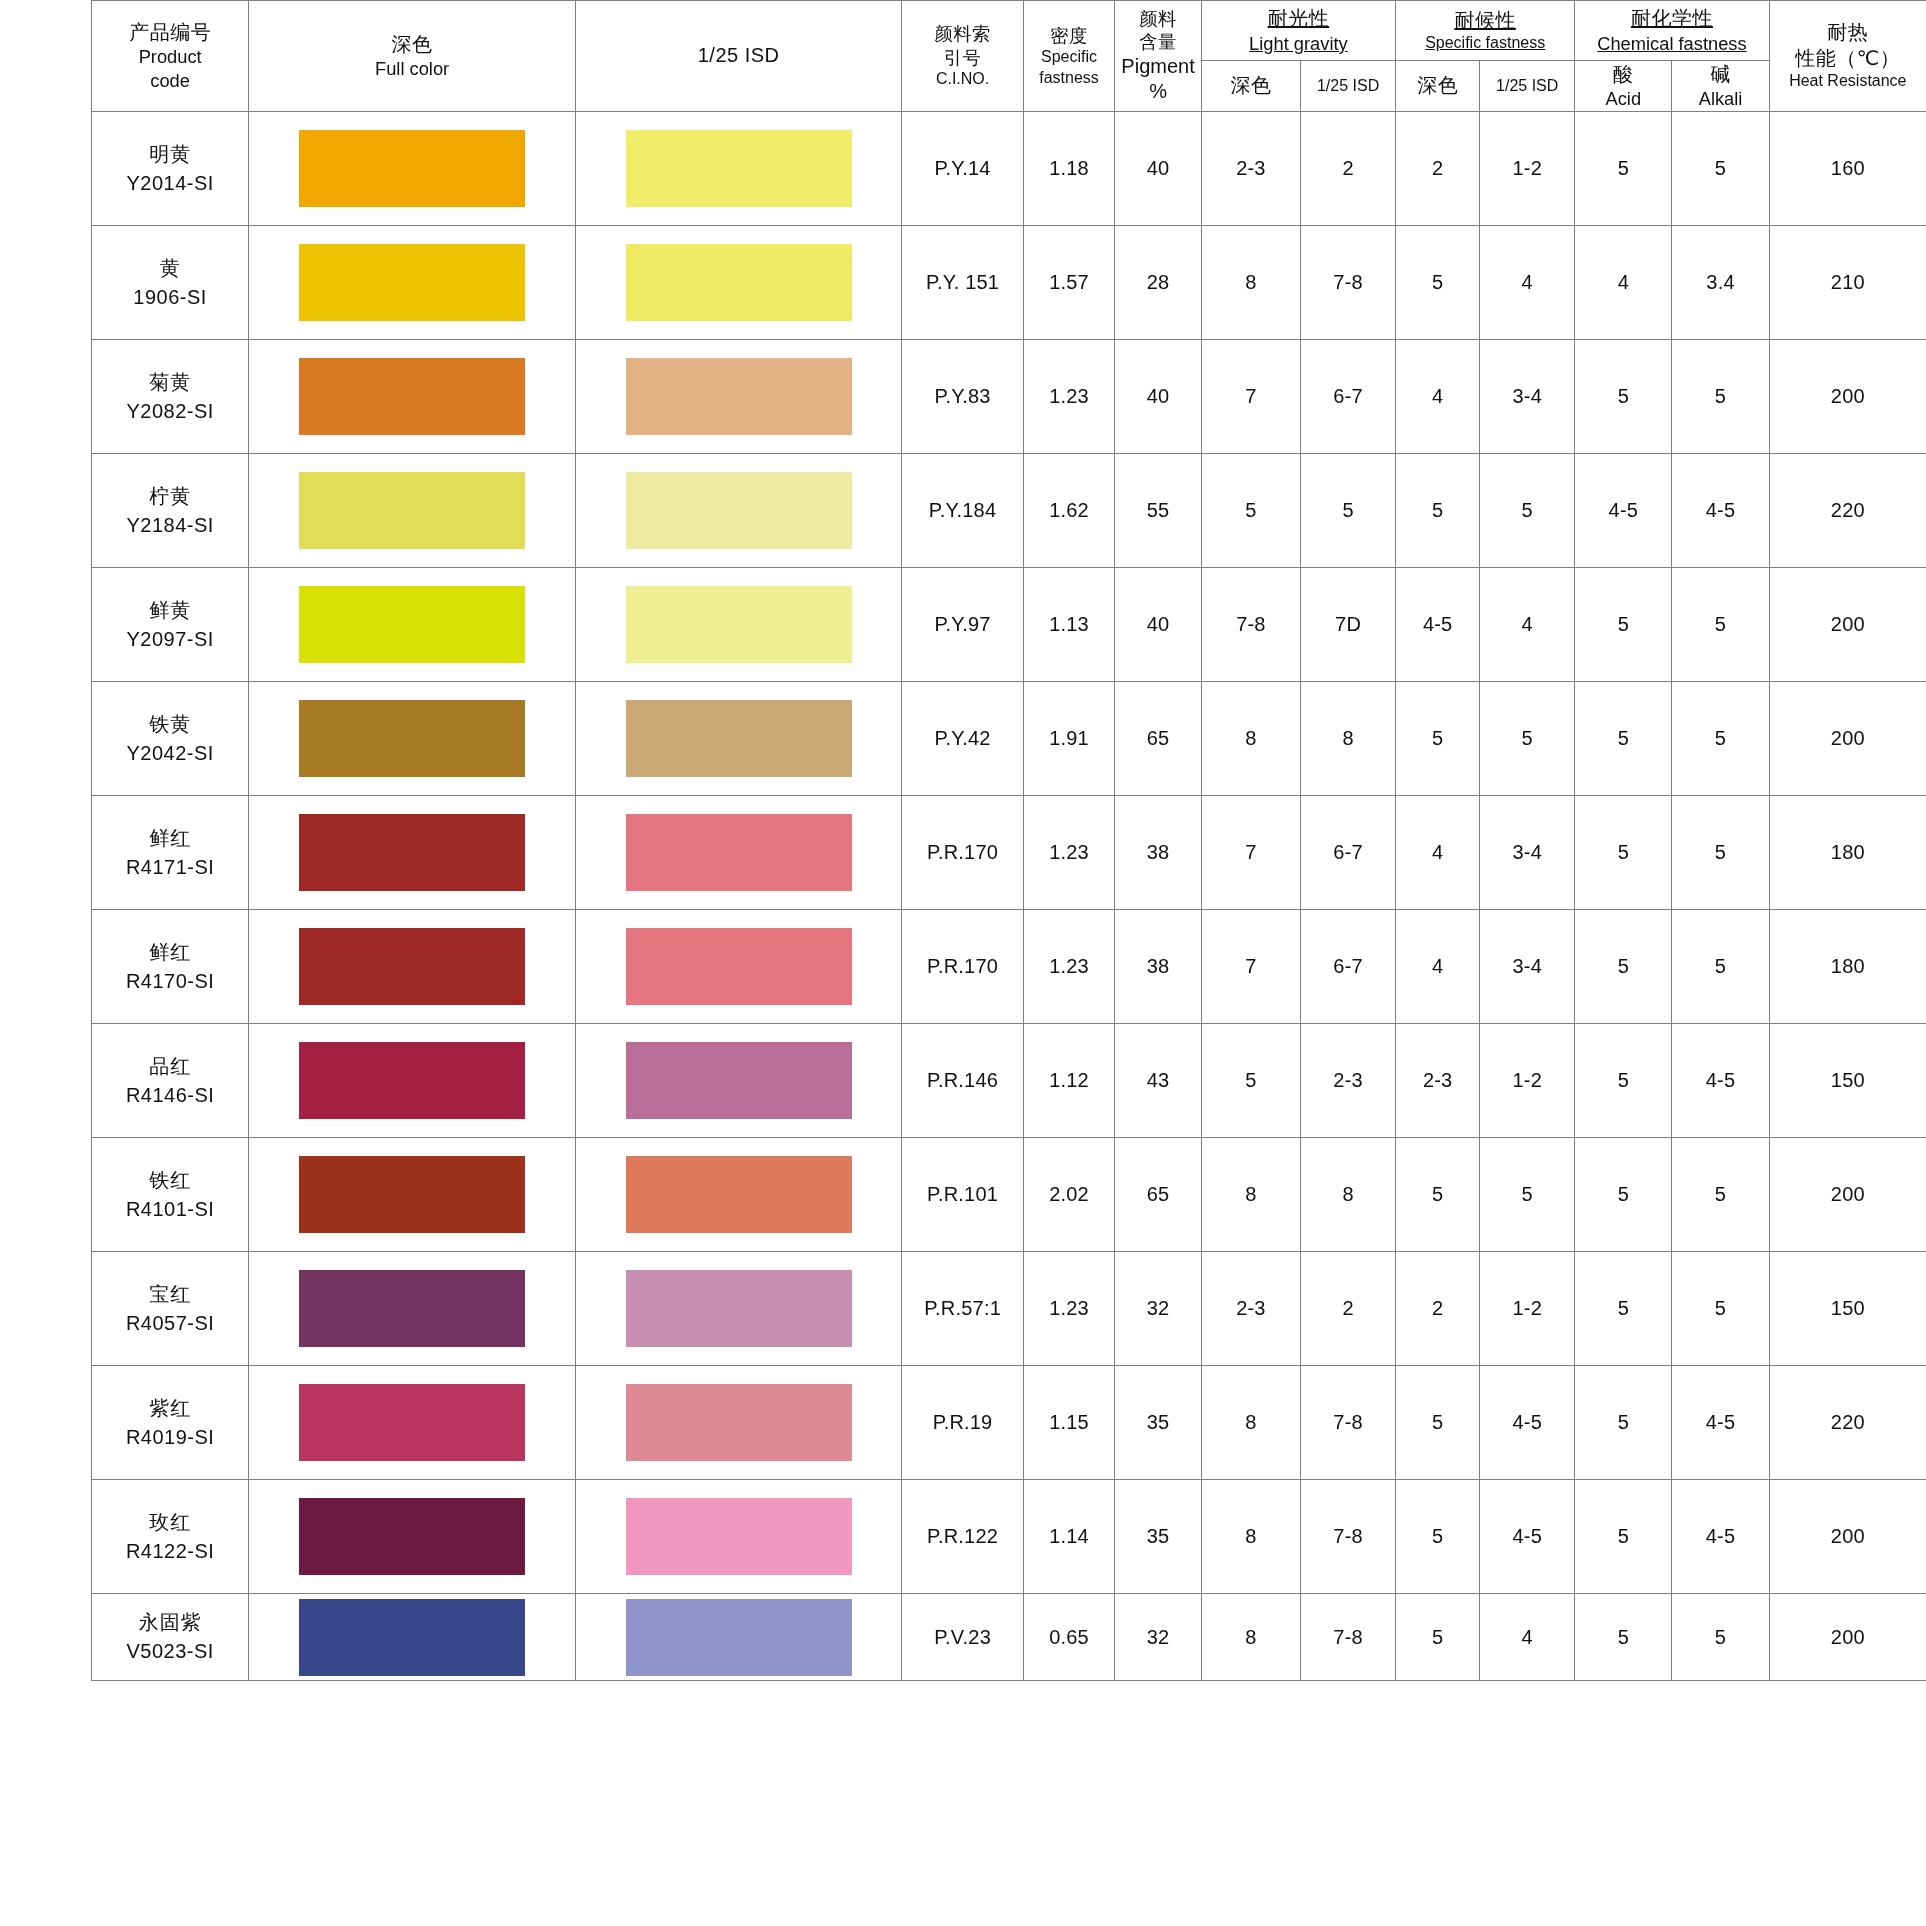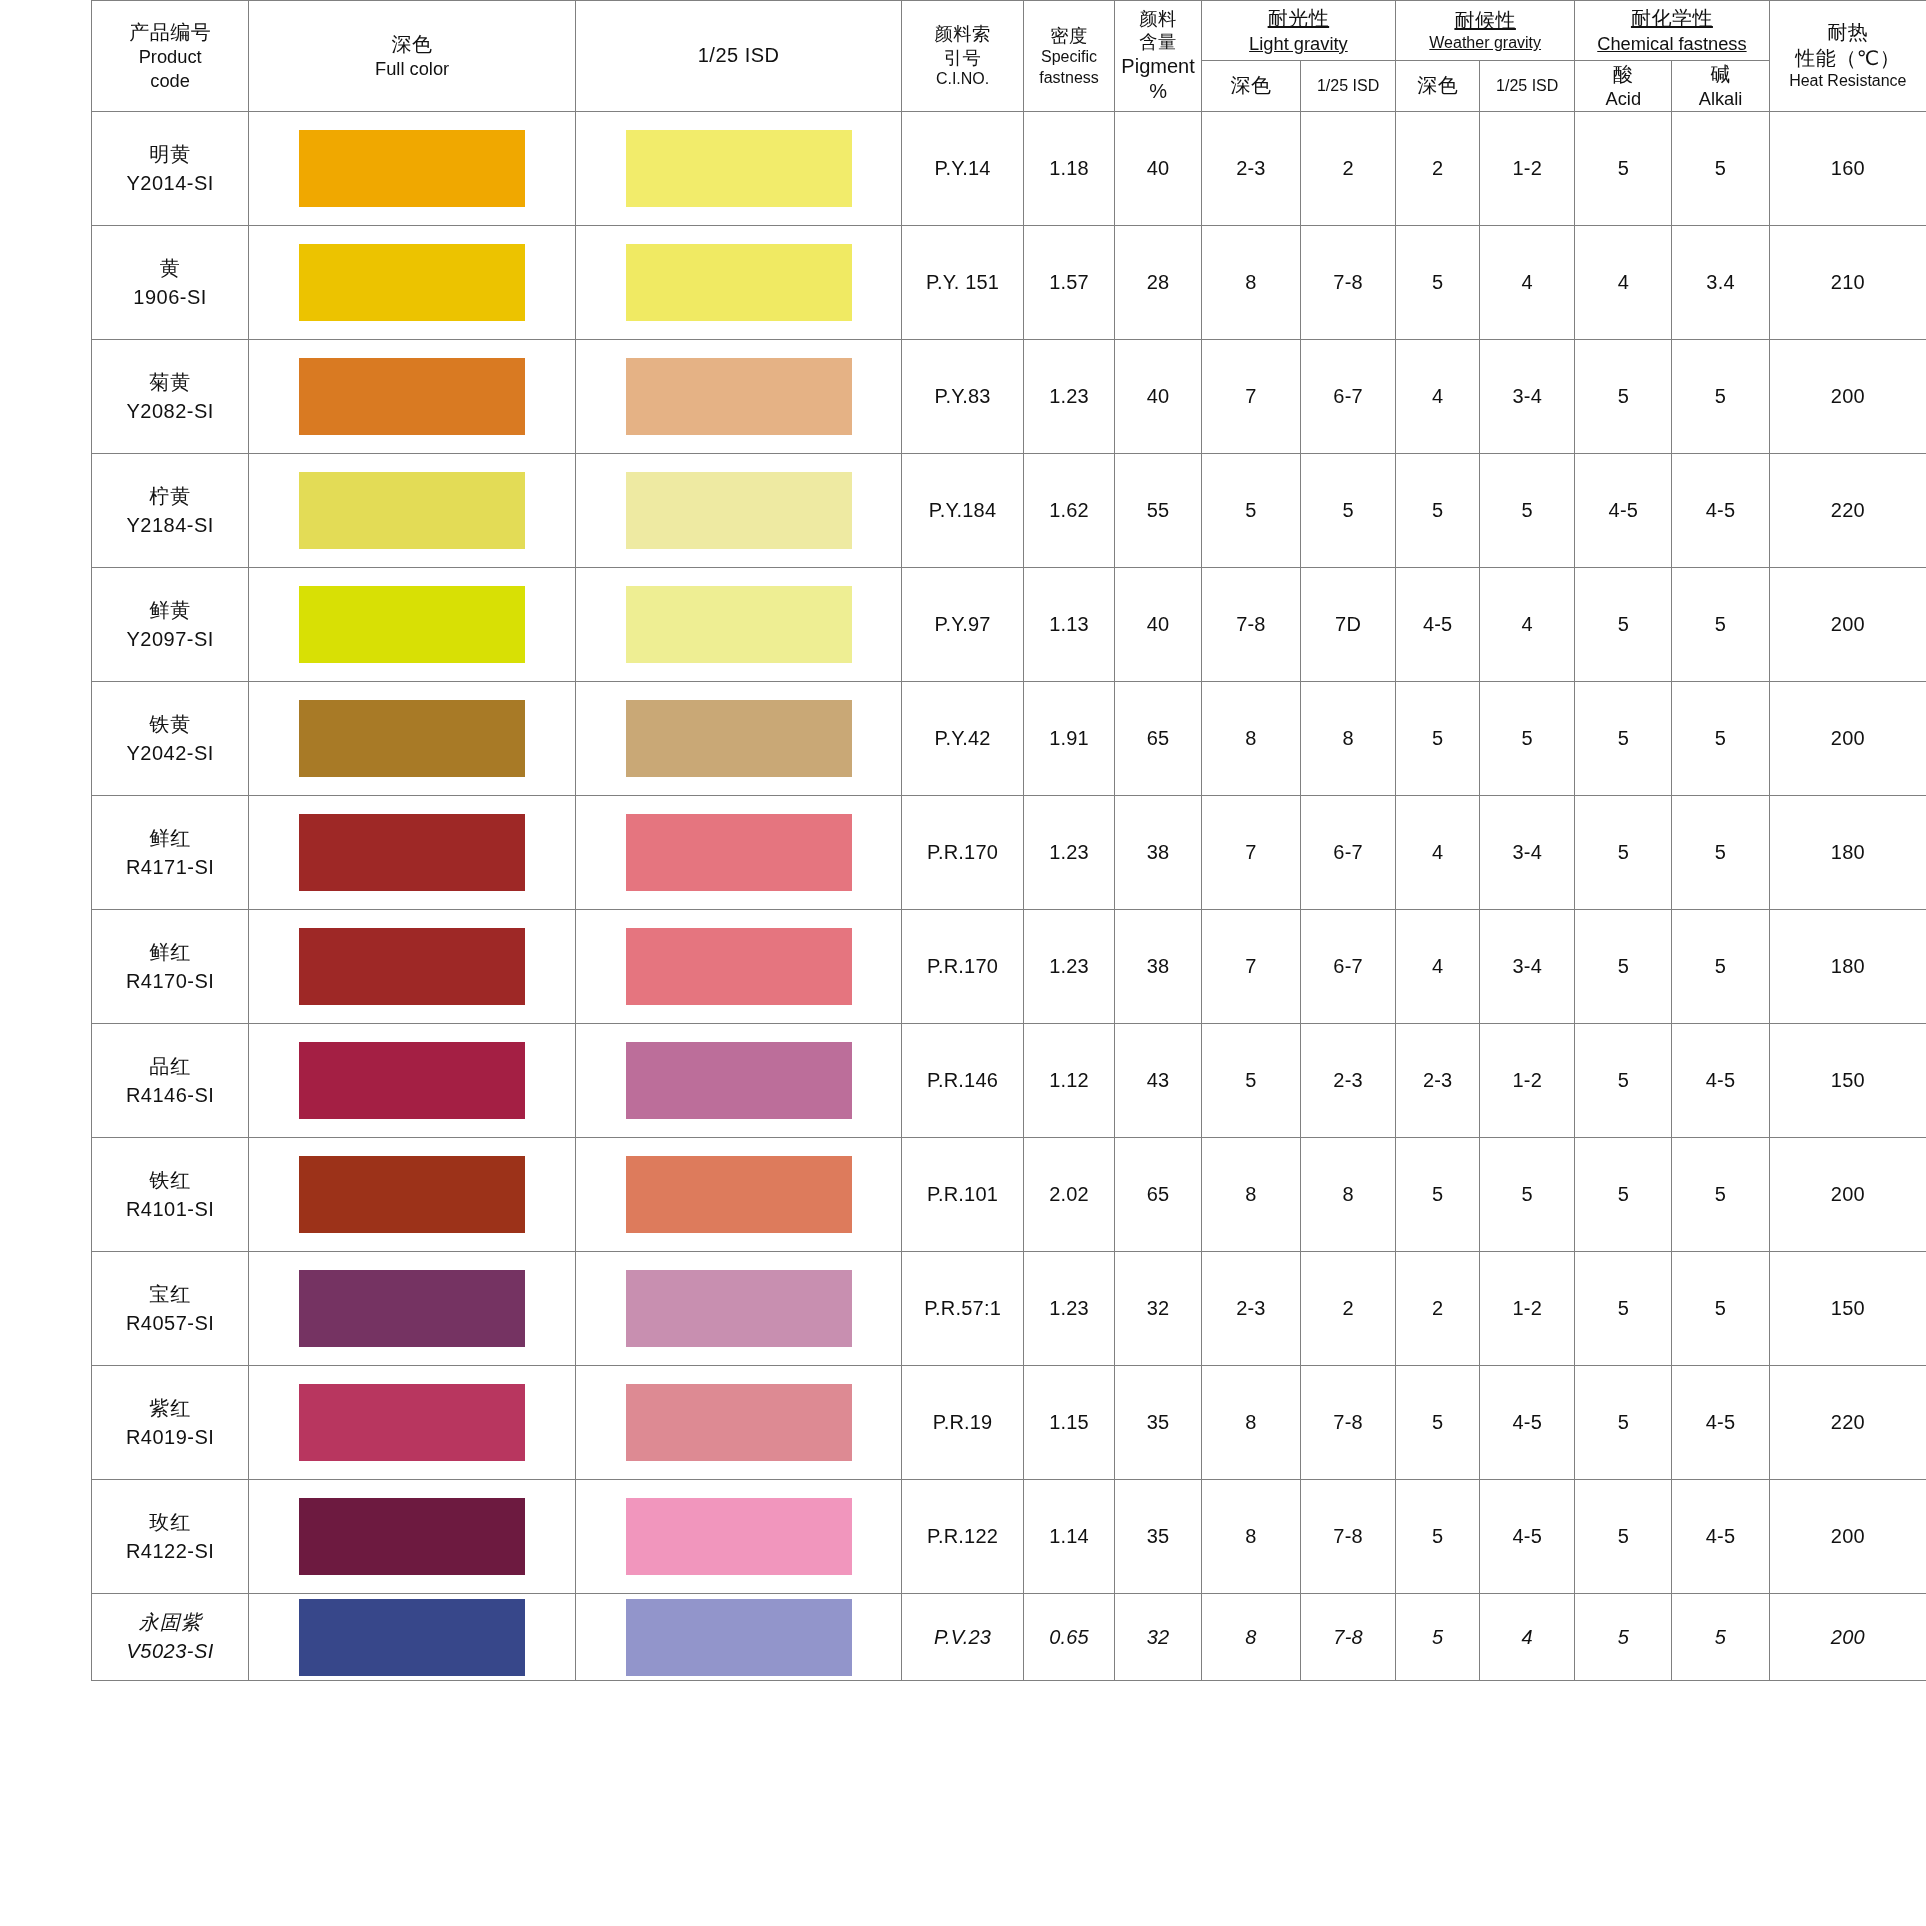--- a/index.html
+++ b/index.html
@@ -73,21 +73,21 @@
   .hdr-en.small { font-size: 16px; }
   .hdr-en.xsmall { font-size: 20px; }
   .hdr-cn.small { font-size: 18.3px; }
 
   th.group-head { height: 58px; text-decoration: underline; }
   th.sub-head   { height: 48px; }
   th.tall-head  { height: 110px; }
 
   
   tbody tr { height: 114px; }
-  tbody tr.last-row { height: 87px; font-style: italic; }
+  tbody tr.last-row { height: 87px; }
 
   td.code-cell {
     font-size: 0px;
     padding: 2.9px 1.9px;
   }
   .code-cn {
     display: block;
     font-size: 20px;
     line-height: 1.45;
     letter-spacing: 1px;
@@ -164,21 +164,21 @@
           <span class="hdr-cn small">含量</span>
           <span class="hdr-en xsmall">Pigment</span>
           <span class="hdr-en xsmall">%</span>
         </th>
         <th class="group-head" colspan="2">
           <span class="hdr-cn">耐光性</span>
           <span class="hdr-en">Light gravity</span>
         </th>
         <th class="group-head" colspan="2">
           <span class="hdr-cn">耐候性</span>
-          <span class="hdr-en small">Weather gravity</span>
+          <span class="hdr-en small">Specific fastness</span>
         </th>
         <th class="group-head" colspan="2">
           <span class="hdr-cn">耐化学性</span>
           <span class="hdr-en">Chemical fastness</span>
         </th>
         <th class="tall-head" rowspan="2">
           <span class="hdr-cn">耐热</span>
           <span class="hdr-cn">性能（℃）</span>
           <span class="hdr-en small">Heat Resistance</span>
         </th>

